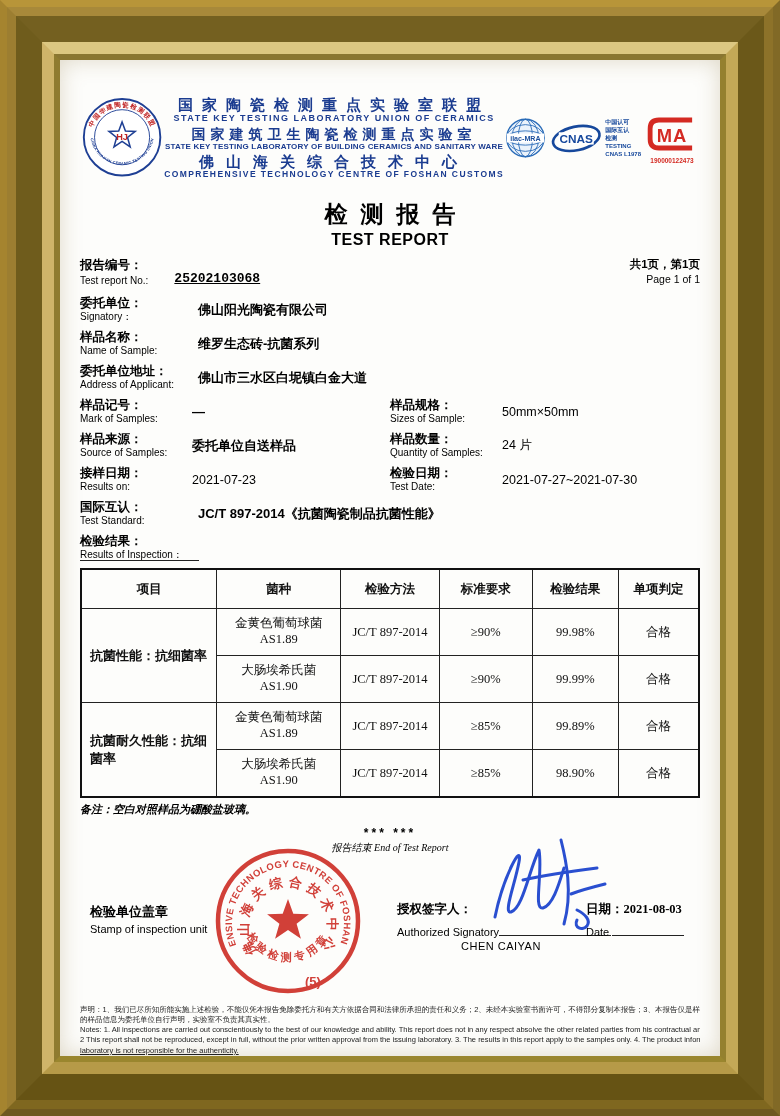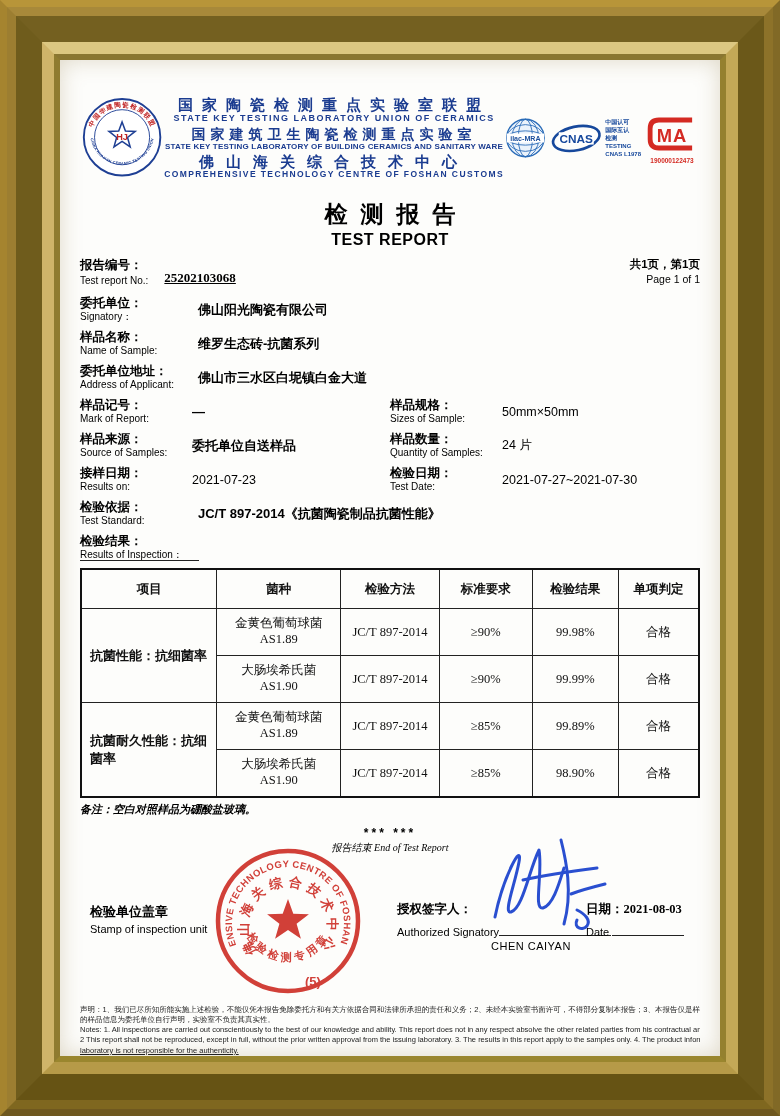--- a/index.html
+++ b/index.html
@@ -41,21 +41,21 @@
 
   
   .title { text-align:center; margin-top:5px; }
   .title .cn { font-size:23px; font-weight:bold; letter-spacing:13px; text-indent:13px; }
   .title .en { font-size:16px; font-weight:bold; letter-spacing:0.5px; margin-top:1px; }
 
   .repno-row { display:flex; justify-content:space-between; margin-top:8px; }
   .repno { display:flex; }
   .lab2 .cn { font-size:12.5px; font-weight:bold; }
   .lab2 .en { font-size:10px; margin-top:1px; }
-  .repno-val { align-self:flex-end; margin-left:16px; font-family:Liberation Serif, serif;
+  .repno-val { align-self:flex-end; margin-left:26px; font-family:Liberation Mono, monospace;
                font-weight:bold; font-size:13px; text-decoration:underline; }
   .pagination { text-align:right; }
   .pagination .cn { font-size:11.5px; font-weight:bold; }
   .pagination .en { font-size:10.5px; margin-top:1px; }
 
   
   .info { margin-top:10px; }
   .irow { display:flex; margin-bottom:7px; }
   .irow.gap-top { margin-top:7px; }
   .lab { width:118px; flex:none; }
@@ -85,21 +85,21 @@
 
   
   .sig-area { position:relative; height:146px; }
   .stamp-label { position:absolute; left:10px; top:48px; }
   .stamp-label .cn { font-size:13px; font-weight:bold; }
   .stamp-label .en { font-size:11px; margin-top:2px; }
   .signatory { position:absolute; left:317px; top:46px; }
   .signatory .cn { font-size:12.5px; font-weight:bold; }
   .signatory .row2 { font-size:11px; margin-top:6px; }
   .uline { display:inline-block; border-bottom:1.5px solid #222; height:11px; }
-  .sig-name { font-size:11px; letter-spacing:0.5px; margin-left:94px; margin-top:2px; }
+  .sig-name { font-size:11px; letter-spacing:0.5px; margin-left:64px; margin-top:2px; }
   .date-block { position:absolute; left:506px; top:46px; white-space:nowrap; }
   .date-block .cn { font-size:12.5px; font-weight:bold; }
   .date-block .cn b { font-family:"Liberation Serif",serif; }
   .date-block .row2 { font-size:11px; margin-top:6px; }
 
   .seal-svg { position:absolute; left:143px; top:781px; z-index:6; opacity:.92;
               mix-blend-mode:multiply; }
   .sign-svg { position:absolute; left:405px; top:762px; z-index:5; }
 
   
@@ -222,21 +222,21 @@
           <div class="cn">委托单位地址：</div>
         <div class="en">Address of Applicant:</div>
         </div>
       <div class="val">佛山市三水区白坭镇白金大道</div>
     </div>
 
     <div class="irow">
       <div class="half">
         <div class="lab">
             <div class="cn">样品记号：</div>
-          <div class="en">Mark of Report:</div>
+          <div class="en">Mark of Samples:</div>
           </div>
         <div class="val">—</div>
       </div>
       <div class="half">
         <div class="lab">
             <div class="cn">样品规格：</div>
           <div class="en">Sizes of Sample:</div>
           </div>
         <div class="val plain">50mm×50mm</div>
       </div>
@@ -271,21 +271,21 @@
         <div class="lab">
             <div class="cn">检验日期：</div>
           <div class="en">Test Date:</div>
           </div>
         <div class="val plain">2021-07-27~2021-07-30</div>
       </div>
     </div>
 
     <div class="irow">
       <div class="lab">
-          <div class="cn">检验依据：</div>
+          <div class="cn">国际互认：</div>
         <div class="en">Test Standard:</div>
         </div>
       <div class="val">JC/T 897-2014《抗菌陶瓷制品抗菌性能》</div>
     </div>
 
     <div class="irow results">
       <div class="lab" style="width:220px;">
         <div class="cn">检验结果：</div>
         <div class="en"><span>Results of Inspection：</span></div>
       </div>

